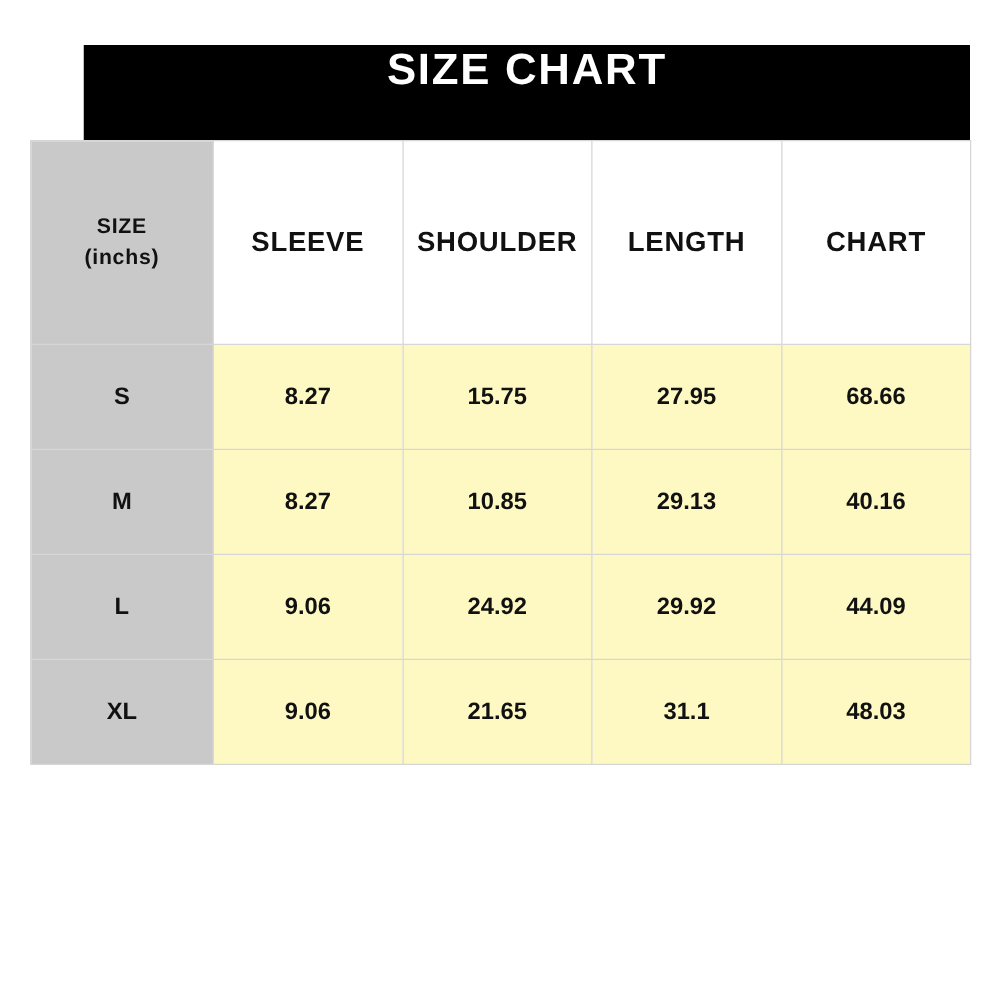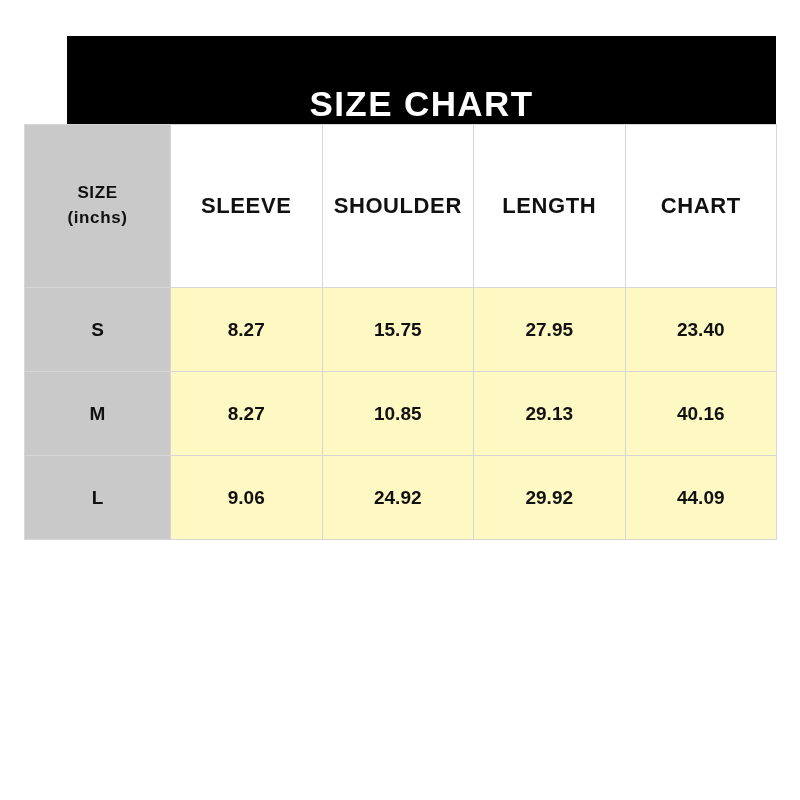--- a/index.html
+++ b/index.html
@@ -22,24 +22,24 @@
   }
   .chart-wrap {
     position: absolute;
     left: 24px;
     top: 36px;
     width: 752px;
     height: 744px;
     background: #ffffff;
   }
   .chart-title-bar {
-    height: 88px;
+    height: 76px;
     background: #000000;
     display: flex;
-    align-items: flex-end;
+    align-items: flex-start;
     justify-content: center;
     margin-left: 43px;
   }
   .chart-title {
     color: #ffffff;
     font-size: 35px;
     font-weight: bold;
     letter-spacing: 1.4px;
     font-family: "Liberation Sans", sans-serif;
   }
@@ -111,33 +111,40 @@
           <th>LENGTH</th>
           <th>CHART</th>
         </tr>
       </thead>
       <tbody>
         <tr>
           <td class="size-cell">S</td>
           <td>8.27</td>
           <td>15.75</td>
           <td>27.95</td>
-          <td>23.40</td>
+          <td>68.66</td>
         </tr>
         <tr>
           <td class="size-cell">M</td>
           <td>8.27</td>
           <td>10.85</td>
           <td>29.13</td>
           <td>40.16</td>
         </tr>
         <tr>
           <td class="size-cell">L</td>
           <td>9.06</td>
           <td>24.92</td>
           <td>29.92</td>
           <td>44.09</td>
         </tr>
+        <tr>
+          <td class="size-cell">XL</td>
+          <td>9.06</td>
+          <td>21.65</td>
+          <td>31.1</td>
+          <td>48.03</td>
+        </tr>
       </tbody>
     </table>
 
   </div>
 </div>
 
 </body></html>

